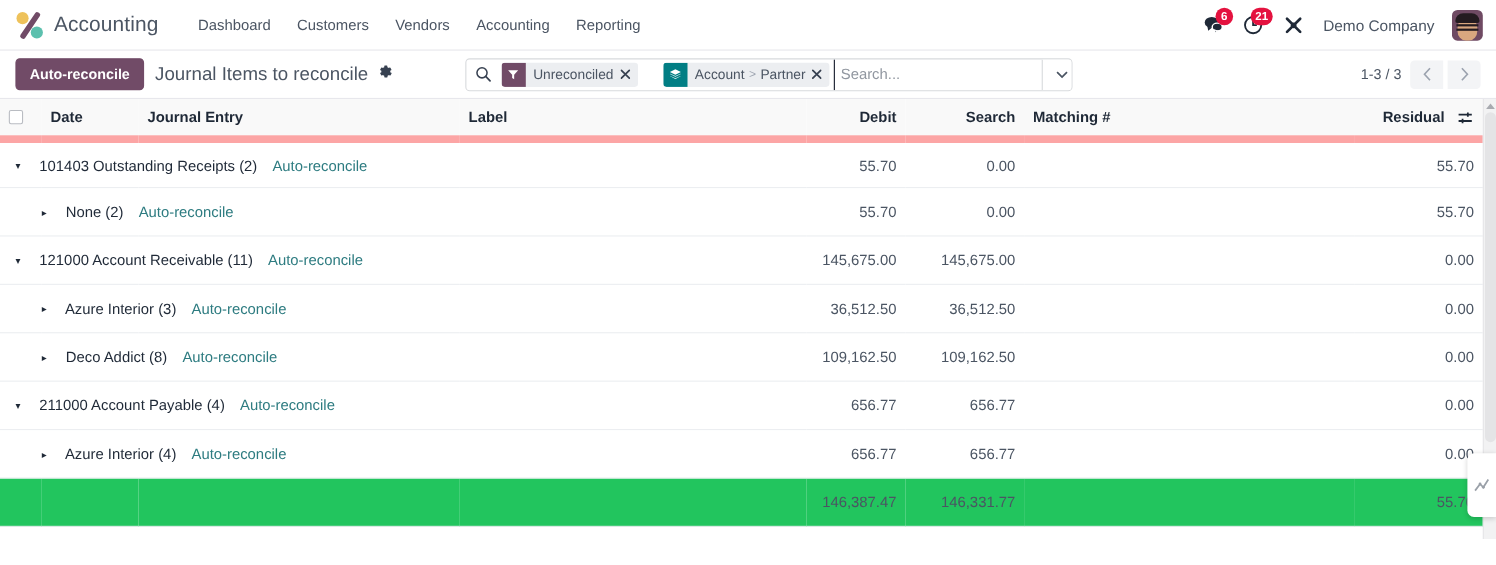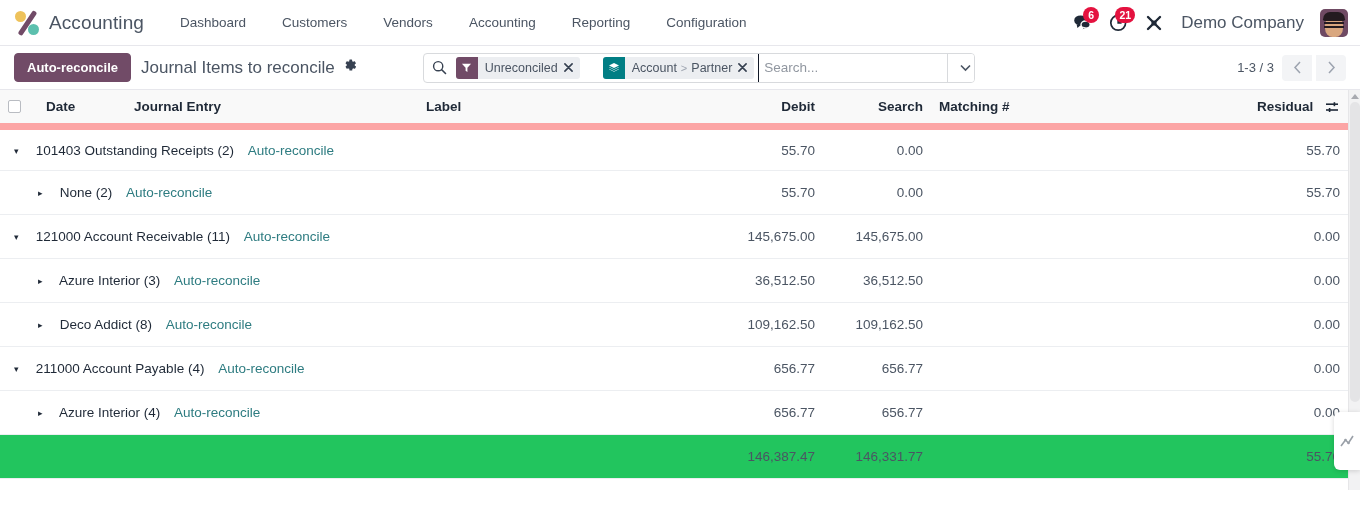--- a/index.html
+++ b/index.html
@@ -50,21 +50,21 @@
     background: #714b67;
     transform: rotate(34deg);
     border-radius: 2px;
   }
   .brand-name {
     font-size: 19px;
     color: #4b5563;
     letter-spacing: .1px;
     white-space: nowrap;
   }
-  .nav-items { display: flex; align-items: center; gap: 12px; }
+  .nav-items { display: flex; align-items: center; gap: 0; }
   .nav-item {
     font-size: 13.5px;
     color: #4b5563;
     padding: 6px 12px;
     border-radius: 4px;
     white-space: nowrap;
     cursor: pointer;
   }
 
   .nav-right {
@@ -87,21 +87,21 @@
     padding: 0 4px;
     border-radius: 9px;
     background: #e4123f;
     color: #fff;
     font-size: 10.5px;
     line-height: 16px;
     text-align: center;
     font-weight: 700;
   }
   .company-name {
-    font-size: 17px;
+    font-size: 14px;
     color: #4b5563;
     padding: 5px 8px;
     white-space: nowrap;
     cursor: pointer;
   }
   .avatar {
     width: 28px; height: 28px;
     border-radius: 5px;
     margin-left: 6px;
     background: #6f4a63;
@@ -415,21 +415,20 @@
     </span>
     <span class="brand-name">Accounting</span>
   </div>
 
   <div class="nav-items">
     <div class="nav-item">Dashboard</div>
     <div class="nav-item">Customers</div>
     <div class="nav-item">Vendors</div>
     <div class="nav-item">Accounting</div>
     <div class="nav-item">Reporting</div>
-    <div class="nav-item">Configuration</div>
   </div>
 
   <div class="nav-right">
 
     <div class="sys-icon">
       <svg width="19" height="17" viewBox="0 0 19 17" aria-hidden="true">
         <ellipse cx="7.6" cy="6.4" rx="6.4" ry="5" fill="#1f2937"></ellipse>
         <path d="M3.6 10.2 L4.4 14 L7.6 11.2 Z" fill="#1f2937"></path>
         <ellipse cx="12.6" cy="10.6" rx="4.6" ry="3.6" fill="#1f2937" stroke="#ffffff" stroke-width="1.3"></ellipse>
         <path d="M10.2 13.2 L9.8 16 L12.6 14.1 Z" fill="#1f2937" stroke="#ffffff" stroke-width="1"></path>

